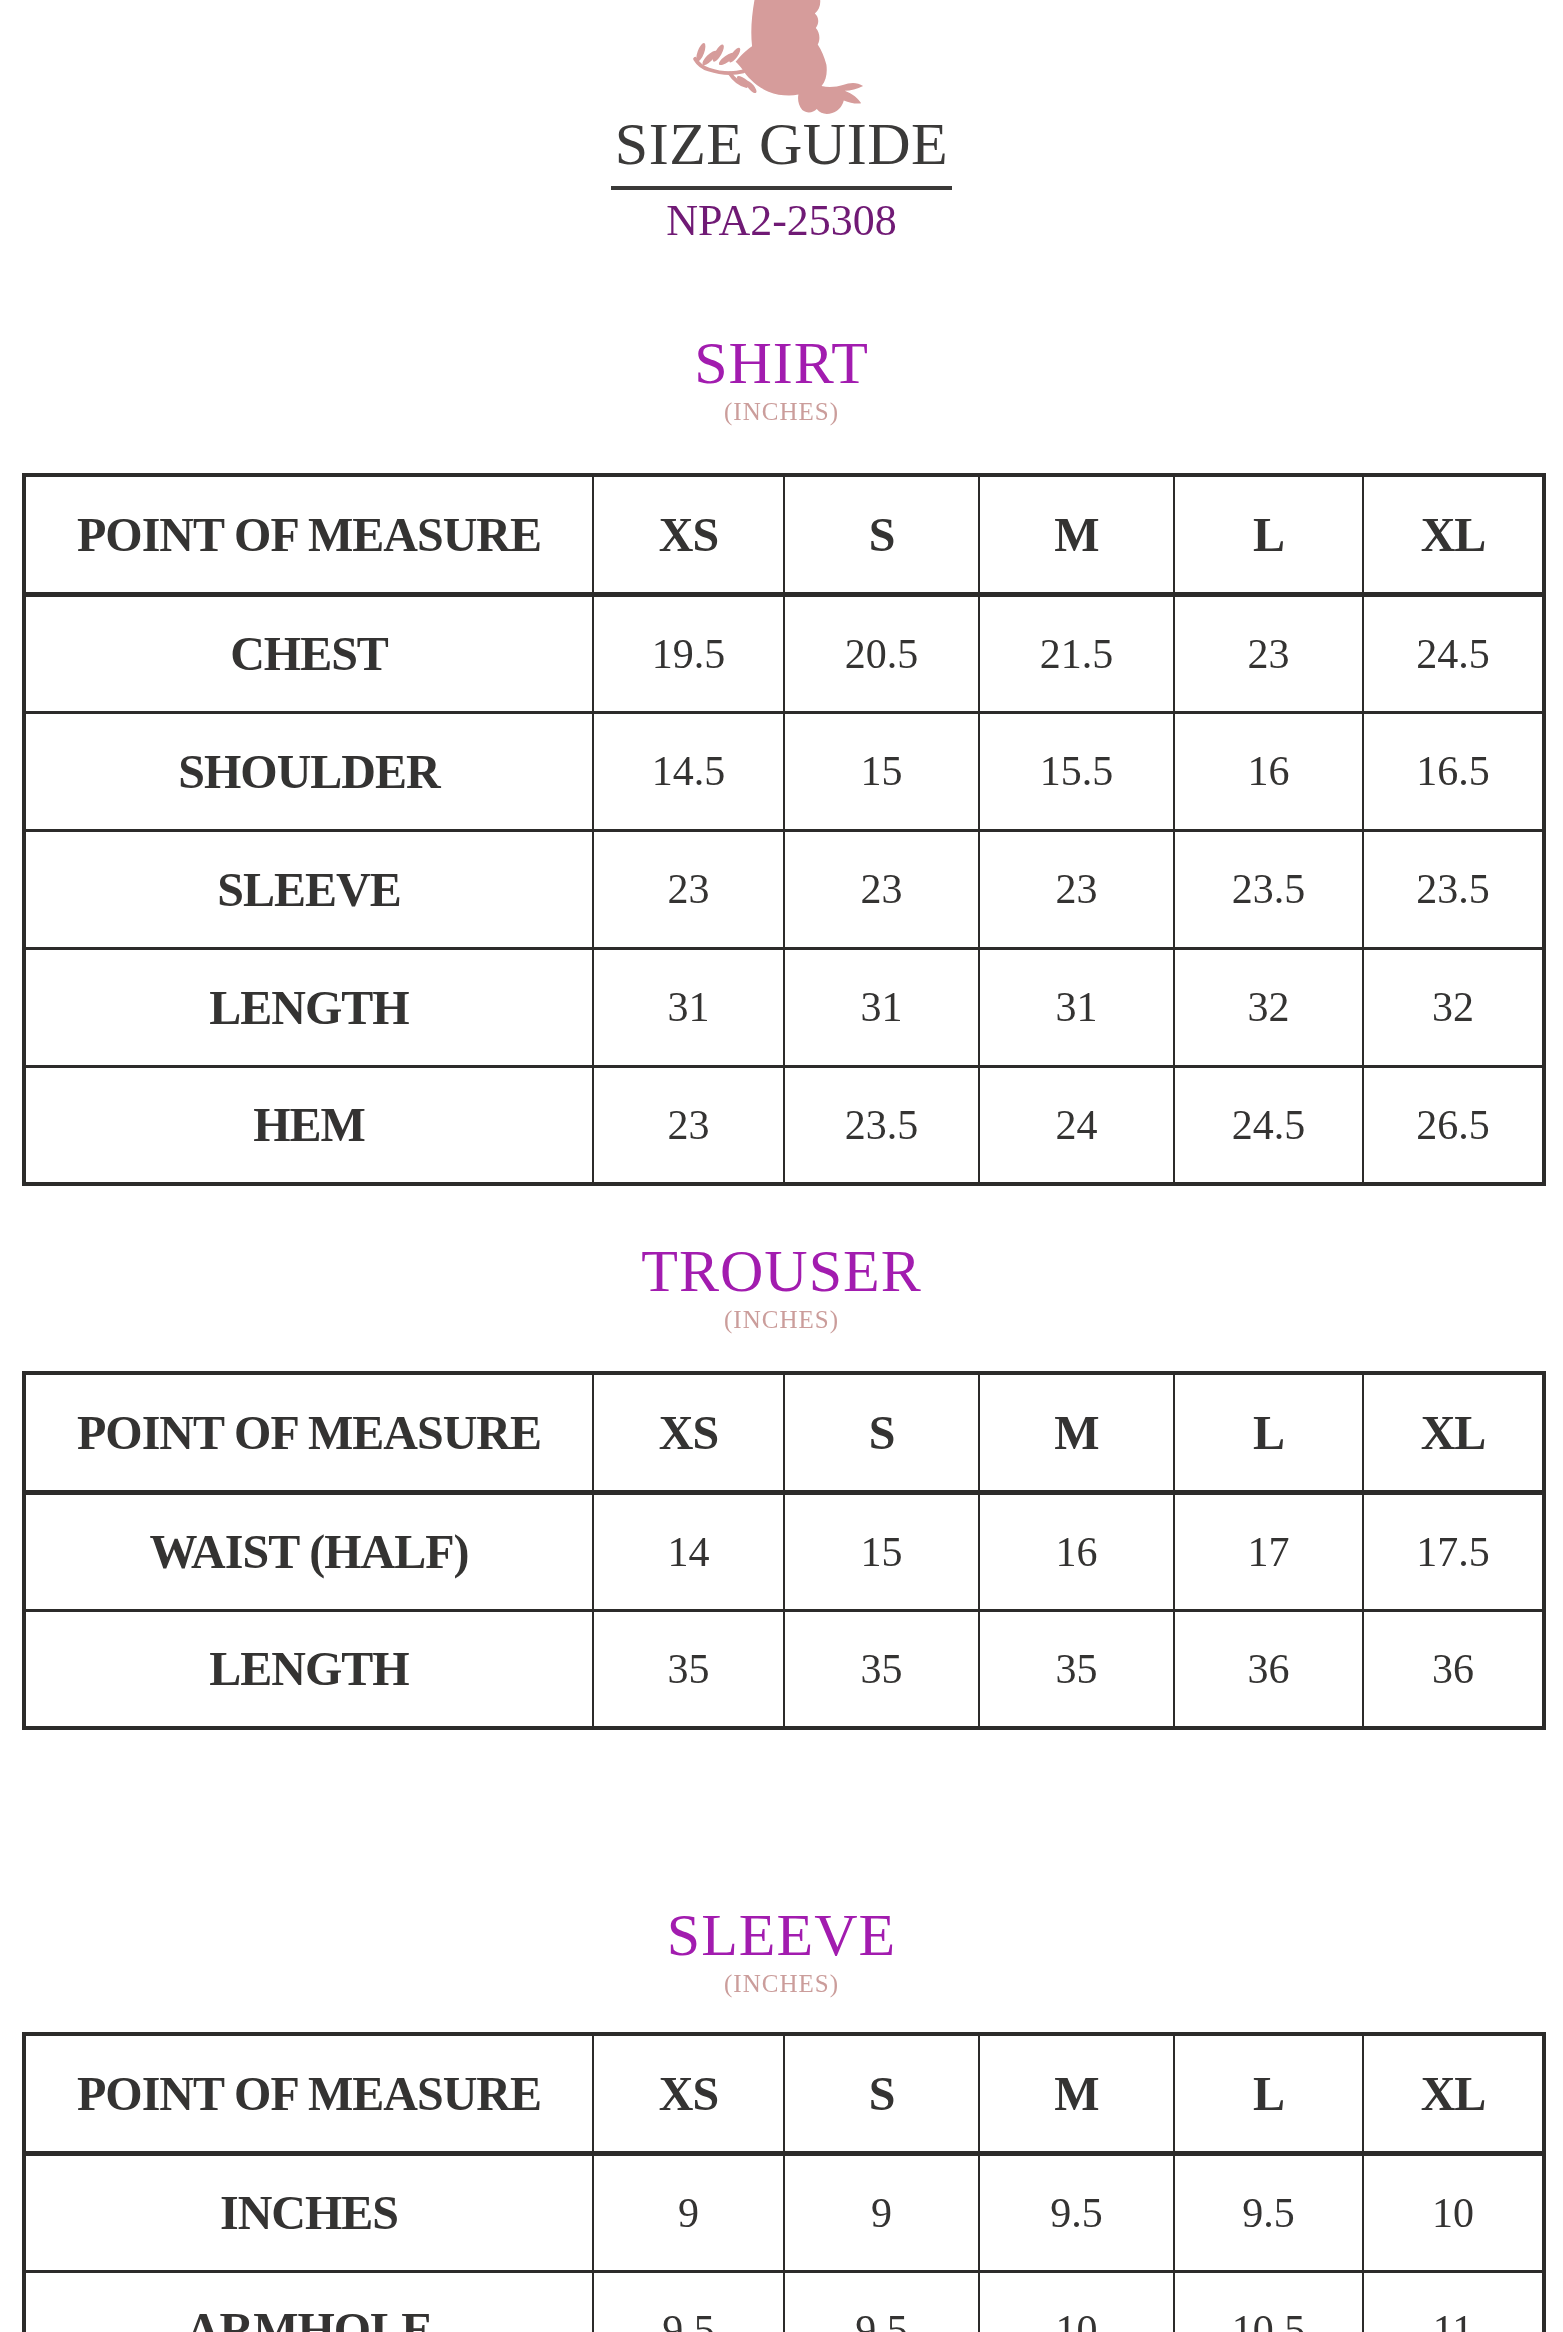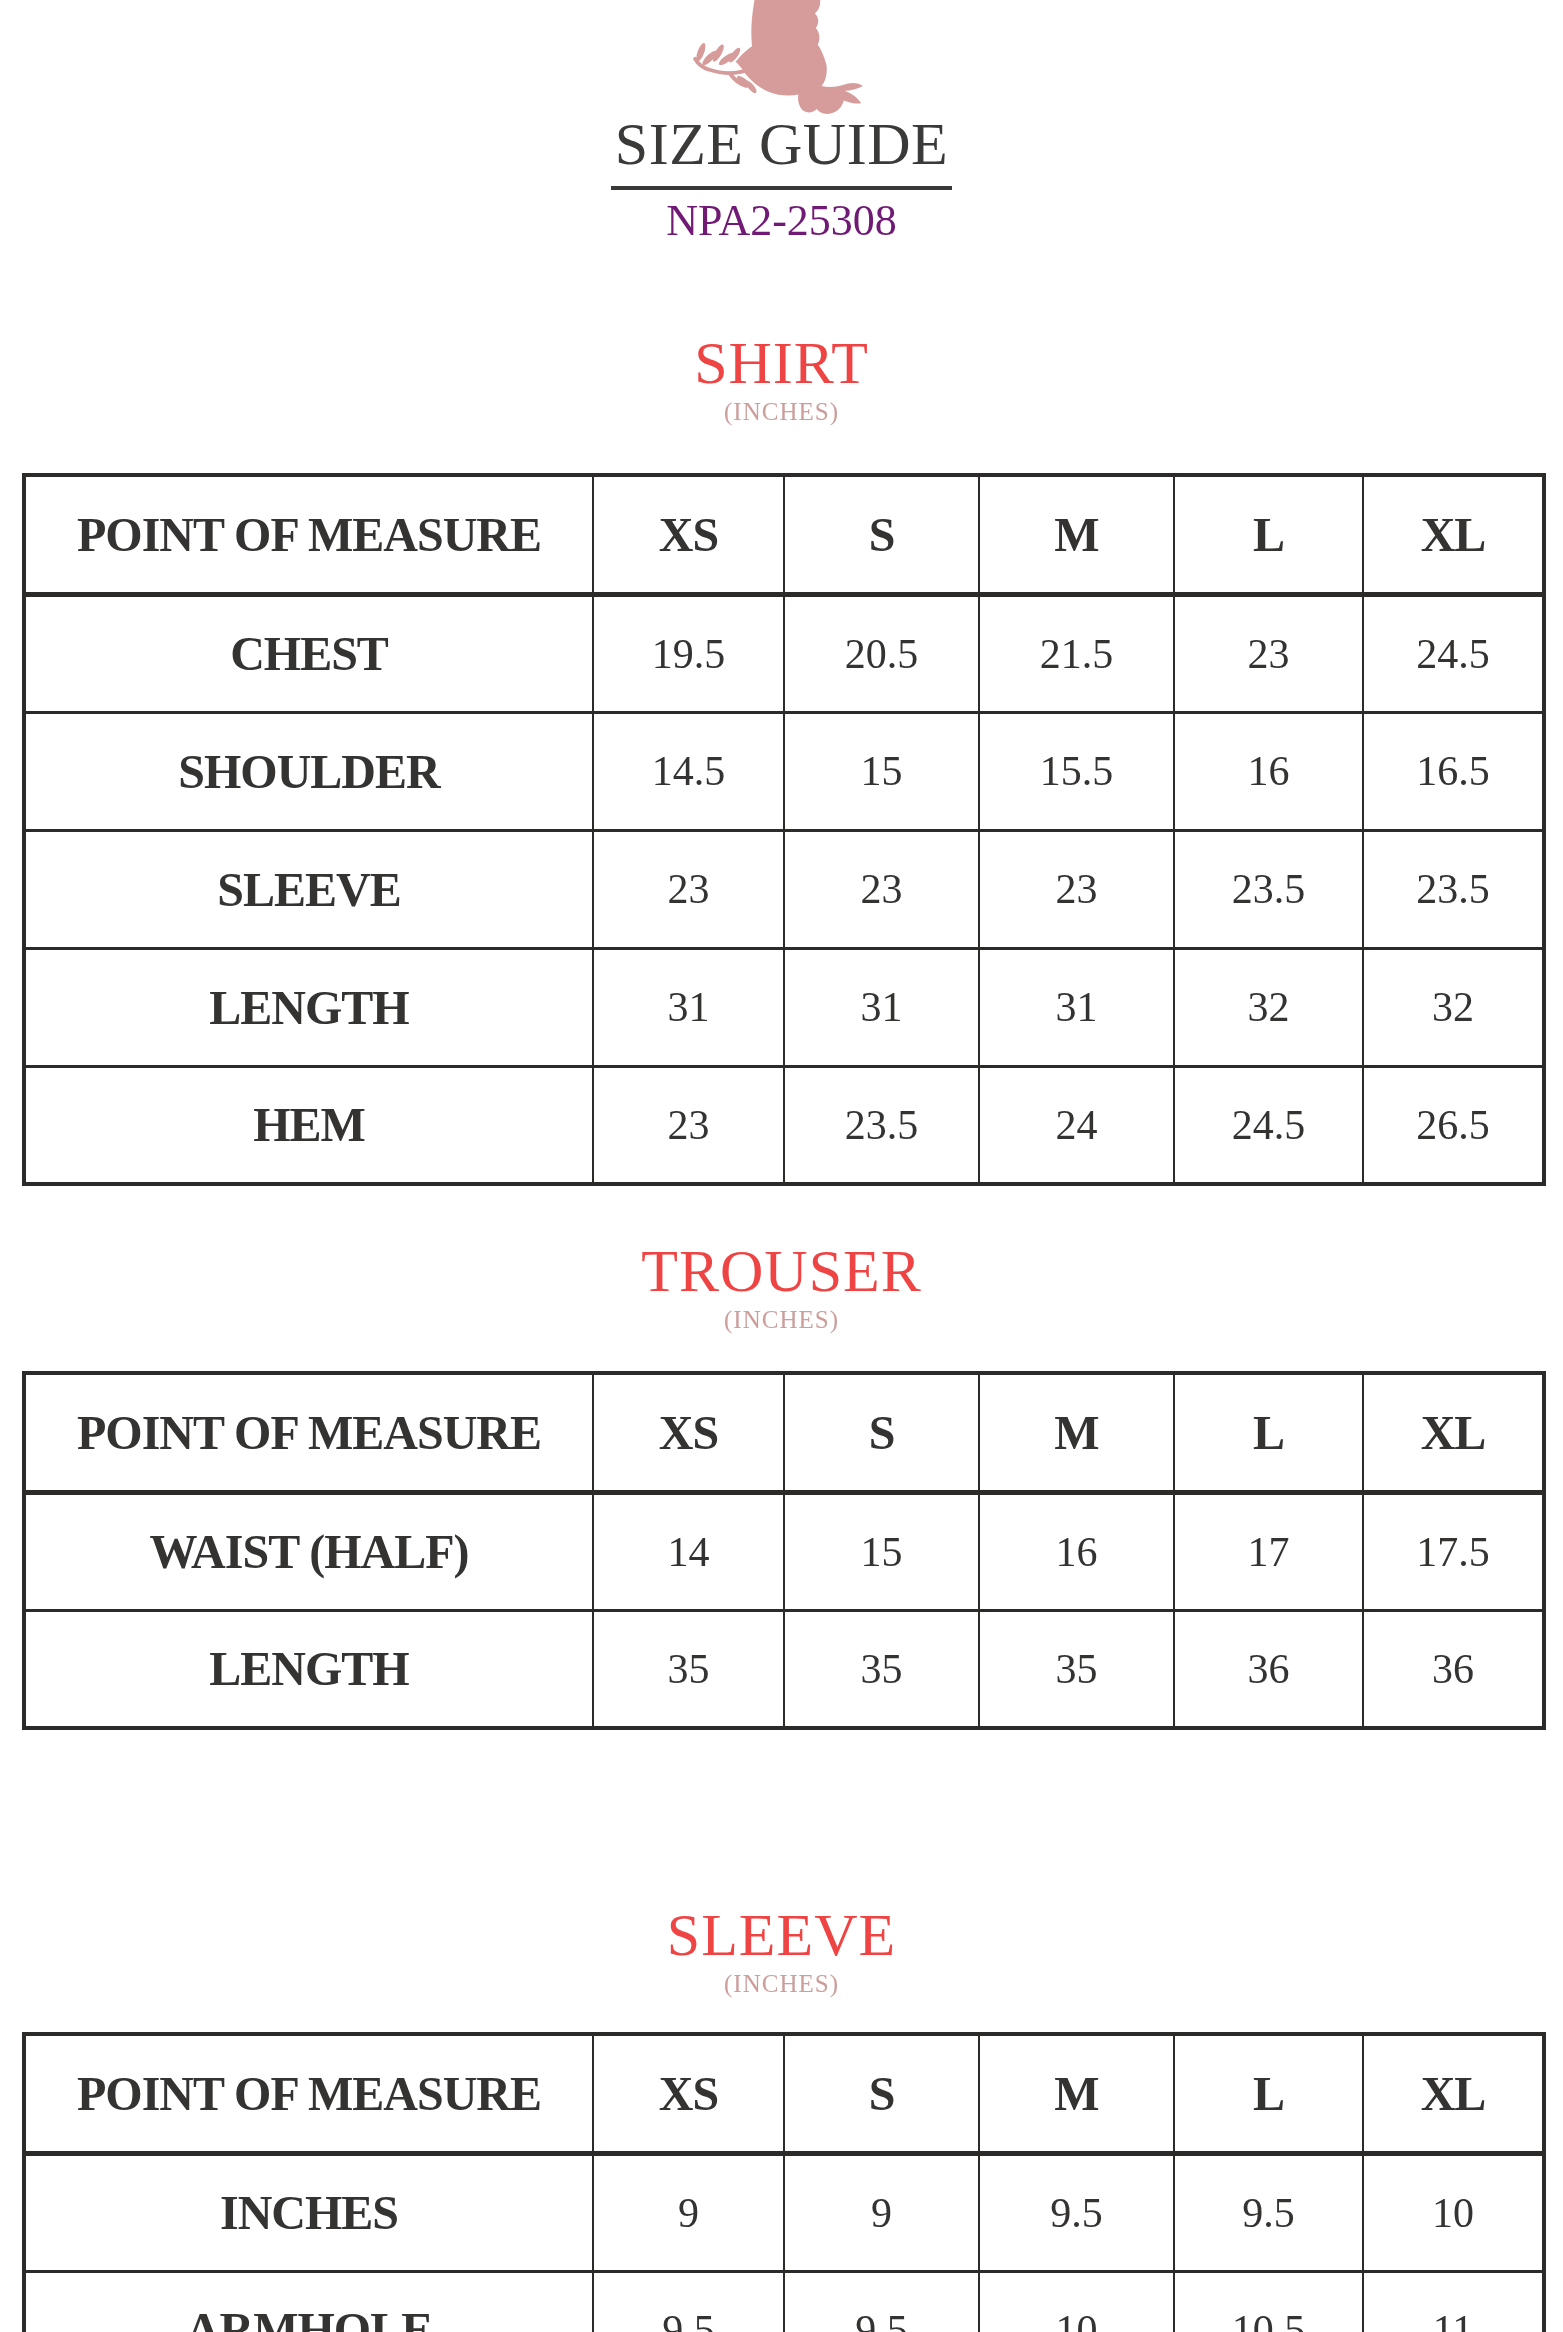--- a/index.html
+++ b/index.html
@@ -52,21 +52,21 @@
   .section { position: absolute; left: 0; width: 100%; }
   .sec-0 { top: 333px; }
   .sec-1 { top: 1241px; }
   .sec-2 { top: 1905px; }
 
   .sec-title {
     text-align: center;
     font-size: 60px;
     line-height: 1;
     letter-spacing: 1px;
-    color: #ef4444;
+    color: #a21caf;
   }
   .sec-unit {
     text-align: center;
     font-size: 25px;
     line-height: 1;
     letter-spacing: 1px;
     margin-top: 5.8px;
     color: var(--pink-light);
   }
 

